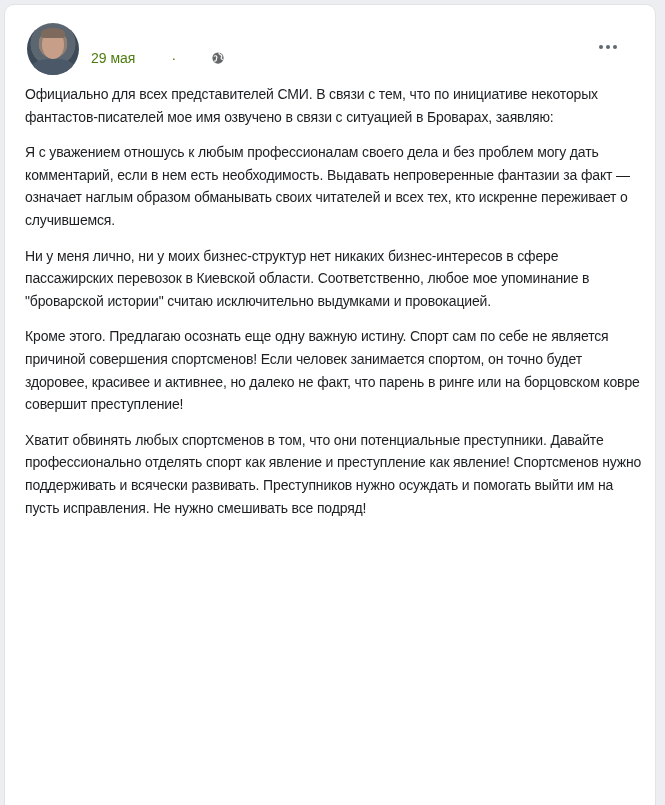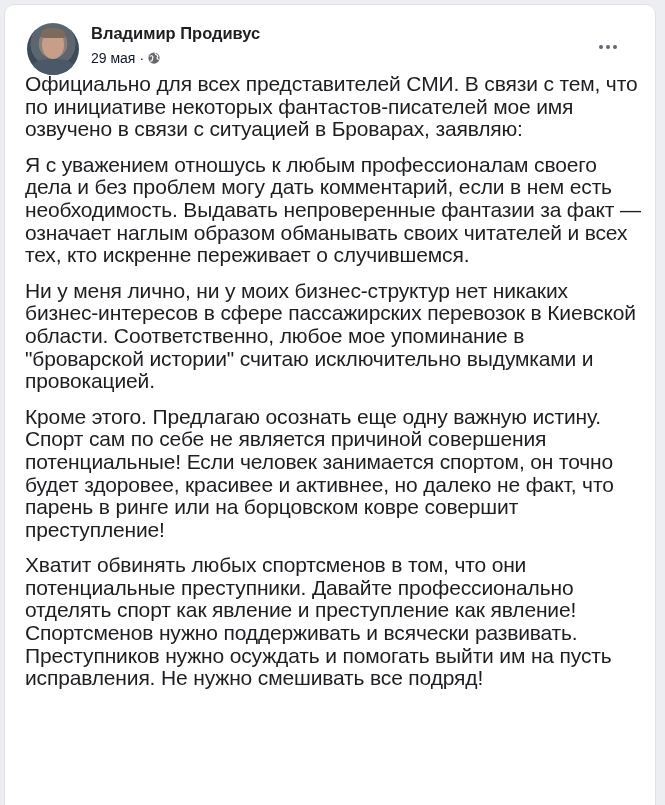--- a/index.html
+++ b/index.html
@@ -74,24 +74,25 @@
       font-size: 16.5px;
       color: #1c1e21;
       white-space: nowrap;
     }
     .meta {
       position: absolute;
       left: 68px;
       top: 31px;
       font-family: "Liberation Sans", sans-serif;
       font-size: 14px;
-      color: #0f172a;
+      color: #4d7c0f;
       display: flex;
       align-items: center;
       white-space: nowrap;
+      gap: 32px;
     }
     .meta .dot {
       margin: 0 4px;
     }
     .globe-icon {
       display: inline-block;
       width: 12px;
       height: 12px;
     }
     .more-button {
@@ -109,58 +110,57 @@
     .more-button span {
       width: 4px;
       height: 4px;
       border-radius: 50%;
       background: #606770;
       display: block;
     }
     .body {
       position: absolute;
       left: 20px;
-      top: 68px;
+      top: 78px;
       width: 620px;
       font-family: "Liberation Sans", sans-serif;
-      font-size: 21px;
+      font-size: 14px;
       line-height: 22.6px;
       color: #1c1e21;
       letter-spacing: -0.15px;
     }
     .body p {
       margin: 0 0 13px 0;
     }
   </style>
 </head>
 <body>
 
 <div class="card">
   <div class="header">
     <div class="avatar">
       <div class="shirt"></div>
       <div class="face"></div>
       <div class="hair"></div>
     </div>
-    <div class="author-name">Владимир Продивус</div>
     <div class="meta">
       <span>29 мая</span>
       <span class="dot">·</span>
       <svg class="globe-icon" viewBox="0 0 16 16">
         <circle cx="8" cy="8" r="7.5" fill="#65676b"></circle>
         <path d="M3 5.5 C4.5 4.5 6 5 6.5 6.5 C7 8 5.5 8.5 5.8 10 C6 11.5 4.5 12.5 3.6 12 M9.5 1.2 C9 2.5 10.5 3.5 11.5 3.8 C13 4.2 13.5 6 12.5 7 C11.5 8 12.5 9.5 13.8 9.8" stroke="#ffffff" stroke-width="1.6" fill="none" stroke-linecap="round"></path>
       </svg>
     </div>
     <div class="more-button">
       <span></span>
       <span></span>
       <span></span>
     </div>
   </div>
 
   <div class="body">
     <p>Официально для всех представителей СМИ. В связи с тем,  что по инициативе некоторых фантастов-писателей мое имя озвучено в связи с ситуацией в Броварах, заявляю:</p>
     <p>Я с уважением отношусь к любым профессионалам своего дела и без проблем могу дать комментарий, если в нем есть необходимость. Выдавать непроверенные фантазии за факт — означает наглым образом обманывать своих читателей и всех тех, кто искренне переживает о случившемся.</p>
     <p>Ни у меня лично, ни у моих бизнес-структур нет никаких бизнес-интересов в сфере пассажирских перевозок в Киевской области. Соответственно, любое мое упоминание в "броварской истории" считаю исключительно выдумками и провокацией.</p>
-    <p>Кроме этого. Предлагаю осознать еще одну важную истину. Спорт сам по себе не является причиной совершения потенциальные! Если человек занимается спортом, он точно будет здоровее, красивее и активнее, но далеко не факт, что парень в ринге или на борцовском ковре совершит преступление!</p>
+    <p>Кроме этого. Предлагаю осознать еще одну важную истину. Спорт сам по себе не является причиной совершения спортсменов! Если человек занимается спортом, он точно будет здоровее, красивее и активнее, но далеко не факт, что парень в ринге или на борцовском ковре совершит преступление!</p>
     <p>Хватит обвинять любых спортсменов в том, что они потенциальные преступники. Давайте профессионально отделять спорт как явление и преступление как явление! Спортсменов нужно поддерживать и всячески развивать. Преступников нужно осуждать и помогать выйти им на пусть исправления. Не нужно смешивать все подряд!</p>
   </div>
 </div>
 
 </body></html>

